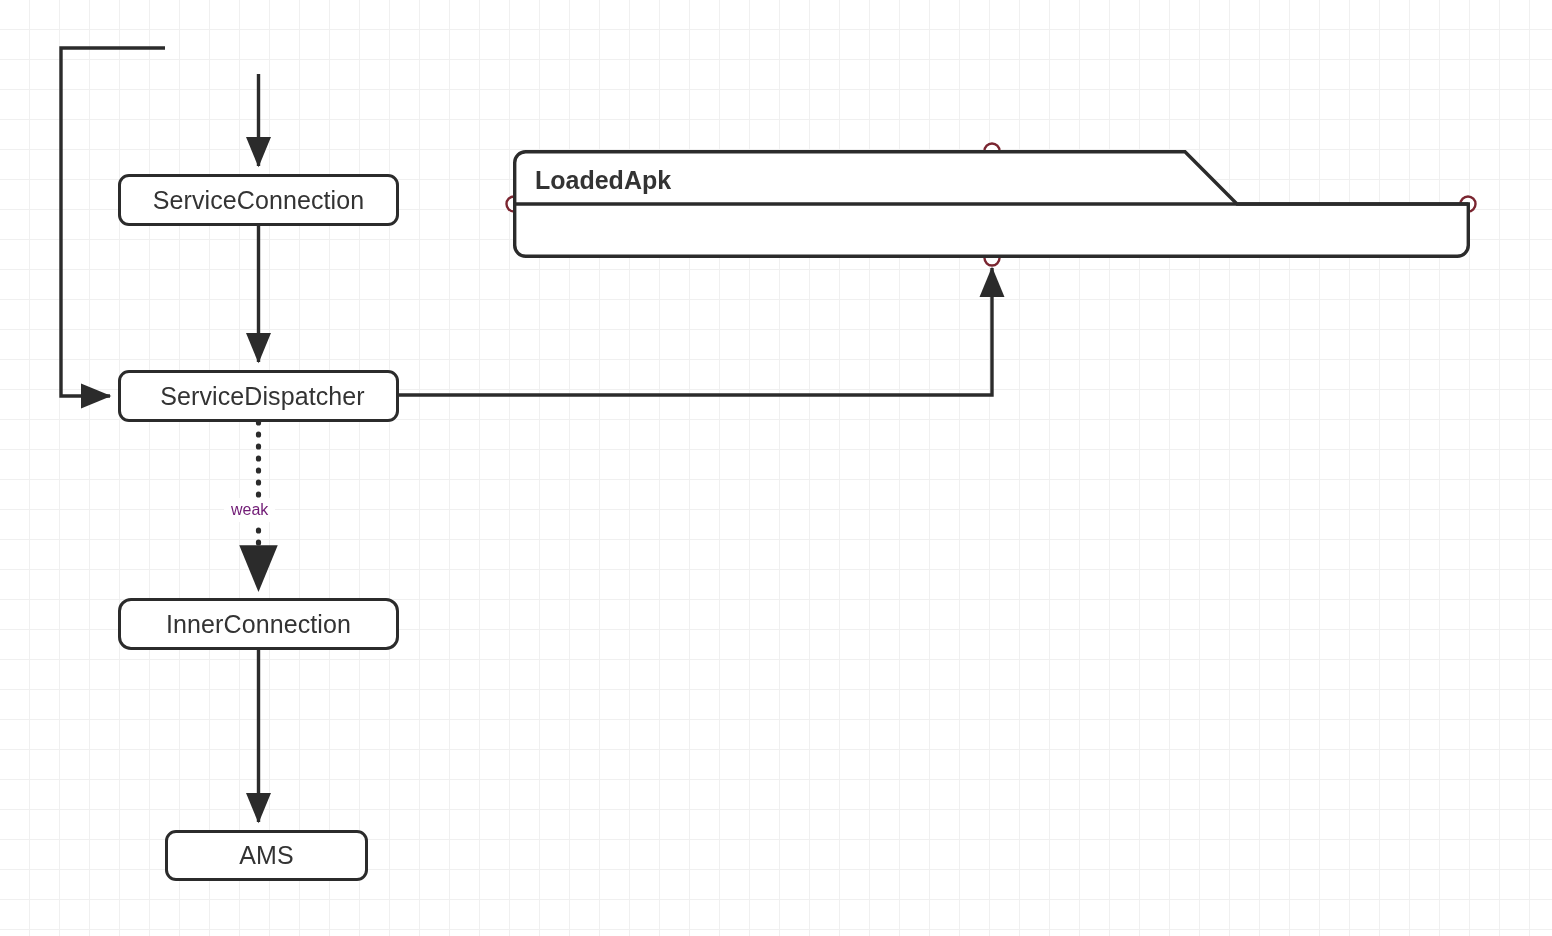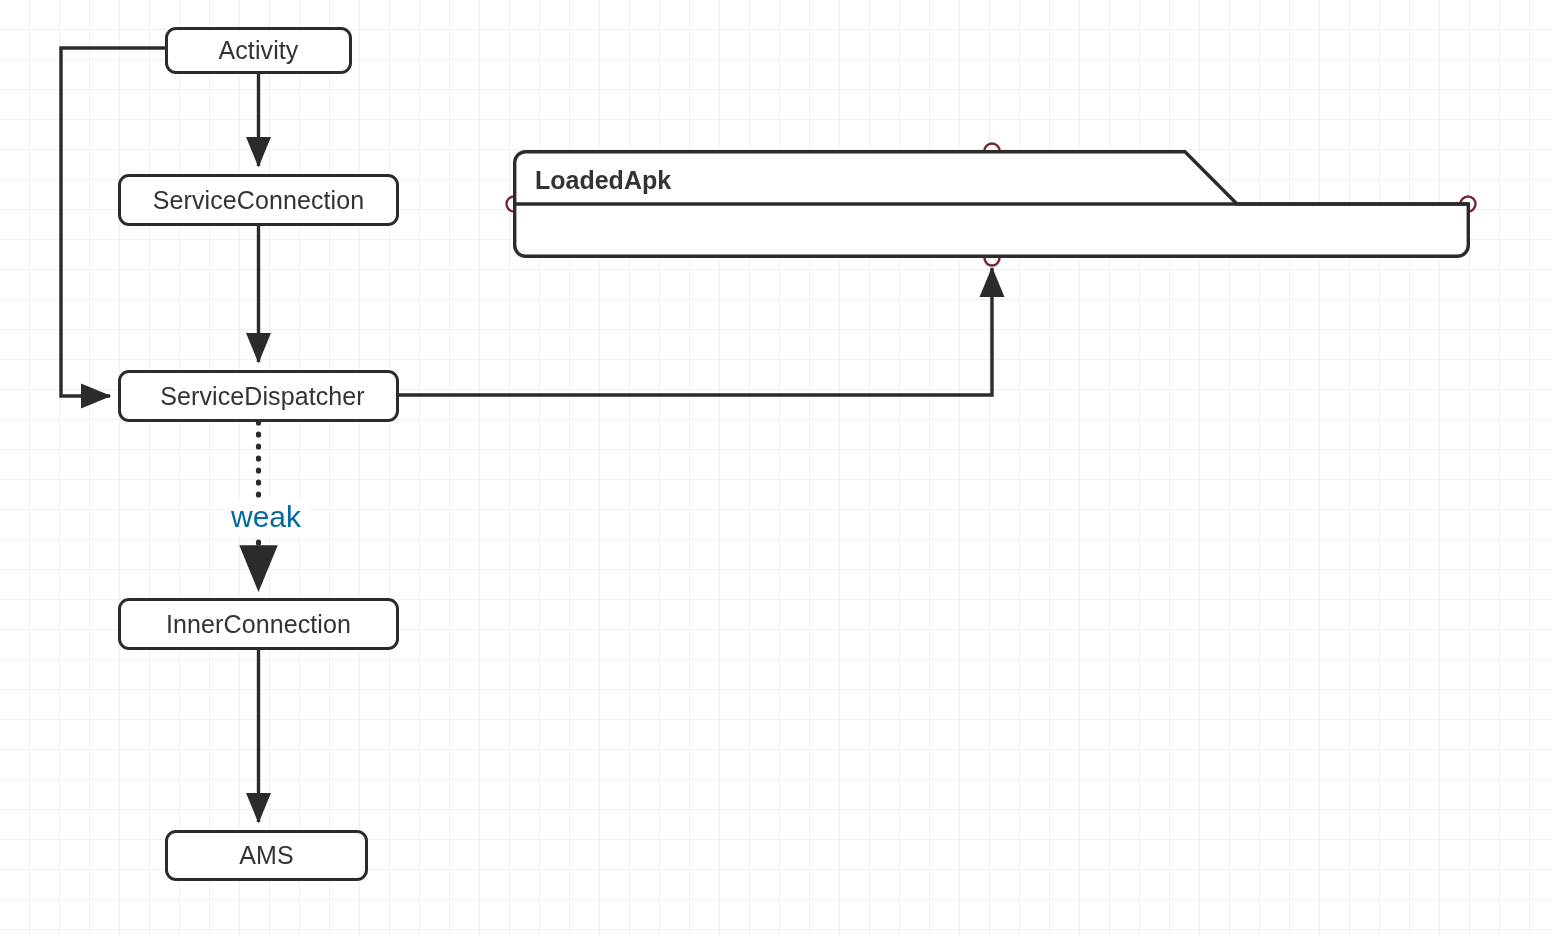--- a/index.html
+++ b/index.html
@@ -41,21 +41,21 @@
     justify-content: center;
     color: #333333;
     font-size: 25px;
     line-height: 1;
     letter-spacing: 0.1px;
     white-space: nowrap;
   }
   #node-activity   { left: 165px; top: 27px;  width: 187px; height: 47px; }
   #node-serviceconnection { left: 118px; top: 174px; width: 281px; height: 52px; }
   #node-servicedispatcher { left: 118px; top: 370px; width: 281px; height: 52px; padding-left: 8px; }
-  #node-innerconnection   { left: 118px; top: 598px; width: 281px; height: 52px; }
+  #node-innerconnection   { left: 118px; top: 598px; width: 281px; height: 52px; border-radius: 13px; }
   #node-ams        { left: 165px; top: 830px; width: 203px; height: 51px; }
 
   
   #node-loadedapk {
     position: absolute;
     left: 513px;
     top: 150px;
     width: 957px;
     height: 108px;
   }
@@ -80,22 +80,22 @@
     height: 48px;
     display: flex;
     align-items: center;
     font-size: 25px;
     color: #333333;
     white-space: nowrap;
   }
   .edge-label {
     position: absolute;
     background: #ffffff;
-    color: #0369a1;
-    font-size: 30px;
+    color: #701a75;
+    font-size: 16px;
     line-height: 1;
     padding: 4px 7px;
     white-space: nowrap;
   }
   #label-weak { left: 224px; top: 498px; }
 </style>
 </head>
 <body>
 
 <div id="canvas">
@@ -125,23 +125,20 @@
     
     <path d="M399,395 L992,395 L992,268" fill="none" stroke="#2b2b2b" stroke-width="3.4" stroke-linejoin="miter" marker-end="url(#arrowFilled)"></path>
 
     
     <circle cx="992" cy="151" r="7.5" fill="#ffffff" stroke="#7a2530" stroke-width="2.4"></circle>
     <circle cx="514" cy="204" r="7.5" fill="#ffffff" stroke="#7a2530" stroke-width="2.4"></circle>
     <circle cx="1468" cy="204" r="7.5" fill="#ffffff" stroke="#7a2530" stroke-width="2.4"></circle>
     <circle cx="992" cy="258" r="7.5" fill="#ffffff" stroke="#7a2530" stroke-width="2.4"></circle>
   </svg>
 
-  <div class="node" id="node-activity">
-    <span>Activity</span>
-  </div>
 
   <div class="node" id="node-serviceconnection">
     <span>ServiceConnection</span>
   </div>
 
   <div class="node" id="node-servicedispatcher">
     <span>ServiceDispatcher</span>
   </div>
 
   <div class="node" id="node-innerconnection">

